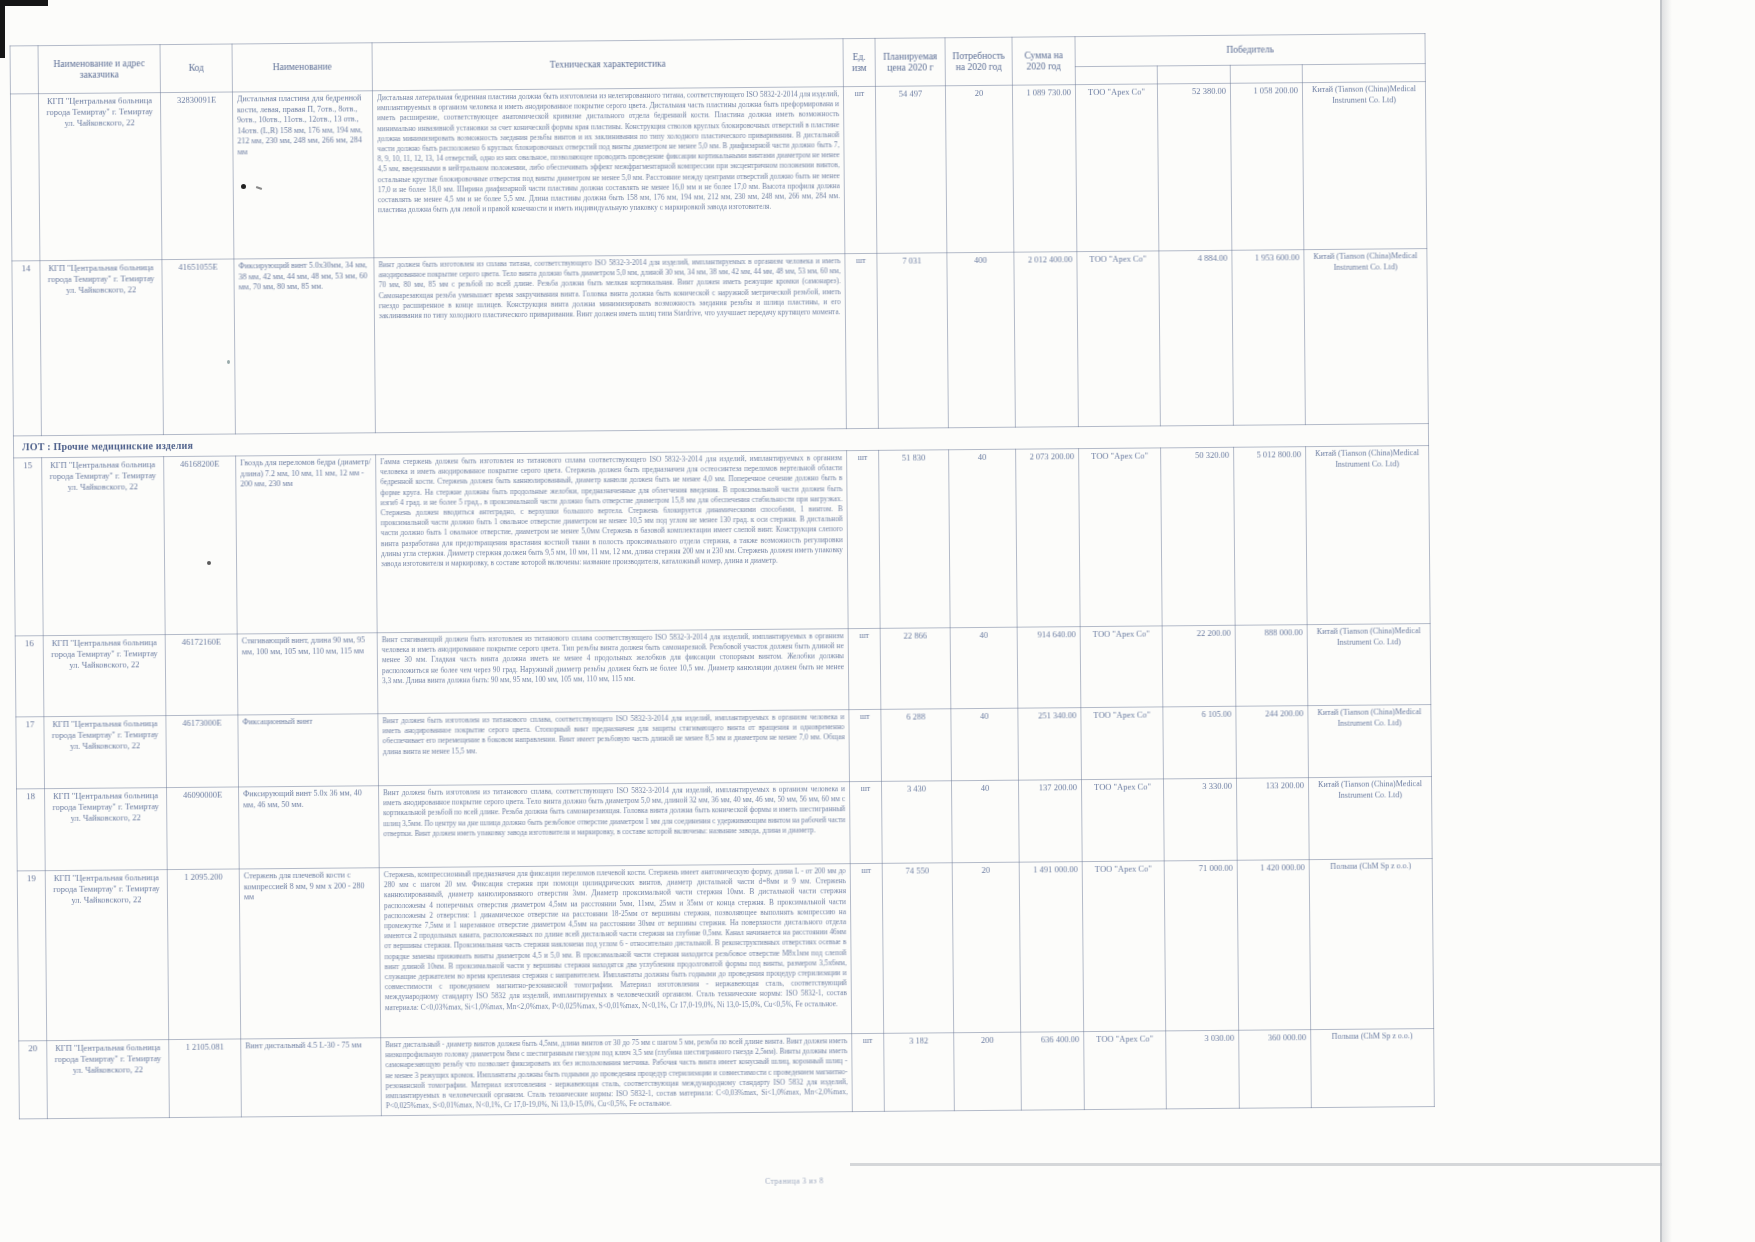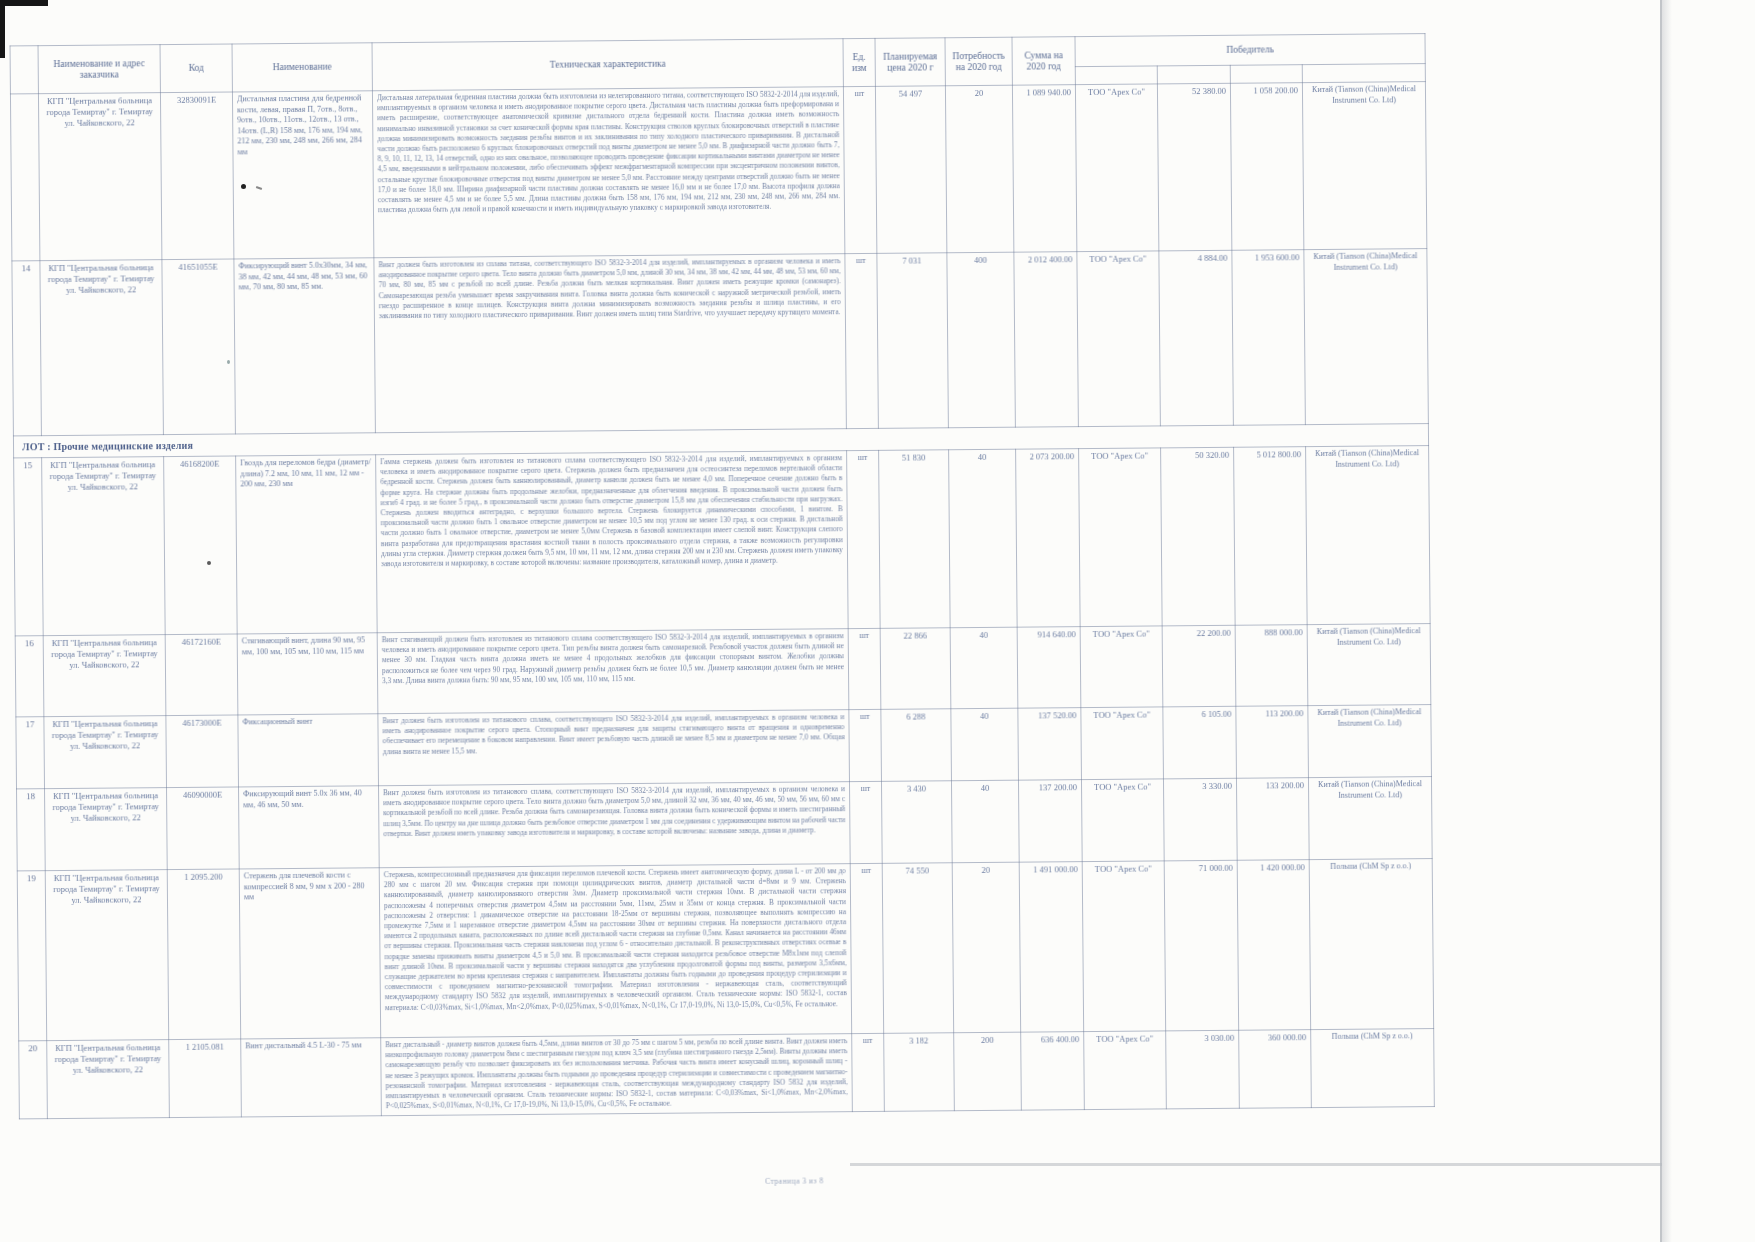--- a/index.html
+++ b/index.html
@@ -133,21 +133,21 @@
           <td class="c-unit">
             <div class="cw">шт</div>
           </td>
           <td class="c-qty">
             <div class="cw">54 497</div>
           </td>
           <td class="c-qty">
             <div class="cw">20</div>
           </td>
           <td class="c-money">
-            <div class="cw">1 089 940.00</div>
+            <div class="cw">1 089 730.00</div>
           </td>
           <td class="c-winner">
             <div class="cw">ТОО "Apex Co"</div>
           </td>
           <td class="c-money">
             <div class="cw">52 380.00</div>
           </td>
           <td class="c-money">
             <div class="cw">1 058 200.00</div>
           </td>
@@ -300,30 +300,30 @@
           <td class="c-unit">
             <div class="cw">шт</div>
           </td>
           <td class="c-qty">
             <div class="cw">6 288</div>
           </td>
           <td class="c-qty">
             <div class="cw">40</div>
           </td>
           <td class="c-money">
-            <div class="cw">137 520.00</div>
+            <div class="cw">251 340.00</div>
           </td>
           <td class="c-winner">
             <div class="cw">ТОО "Apex Co"</div>
           </td>
           <td class="c-money">
             <div class="cw">6 105.00</div>
           </td>
           <td class="c-money">
-            <div class="cw">113 200.00</div>
+            <div class="cw">244 200.00</div>
           </td>
           <td class="c-country">
             <div class="cw">Китай (Tianson (China)Medical Instrument Co. Ltd)</div>
           </td>
         </tr>
         <tr class="r5">
           <td class="c-num">
             <div class="cw">18</div>
           </td>
           <td class="c-customer">

